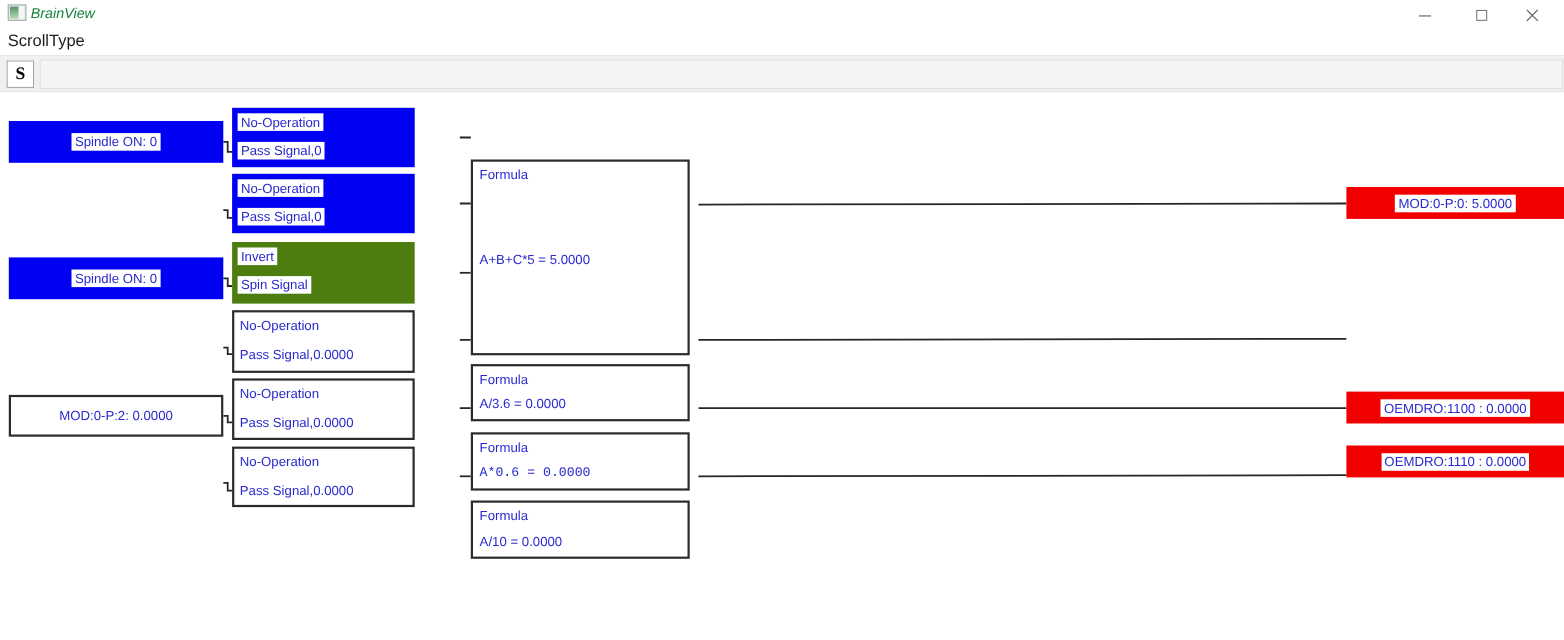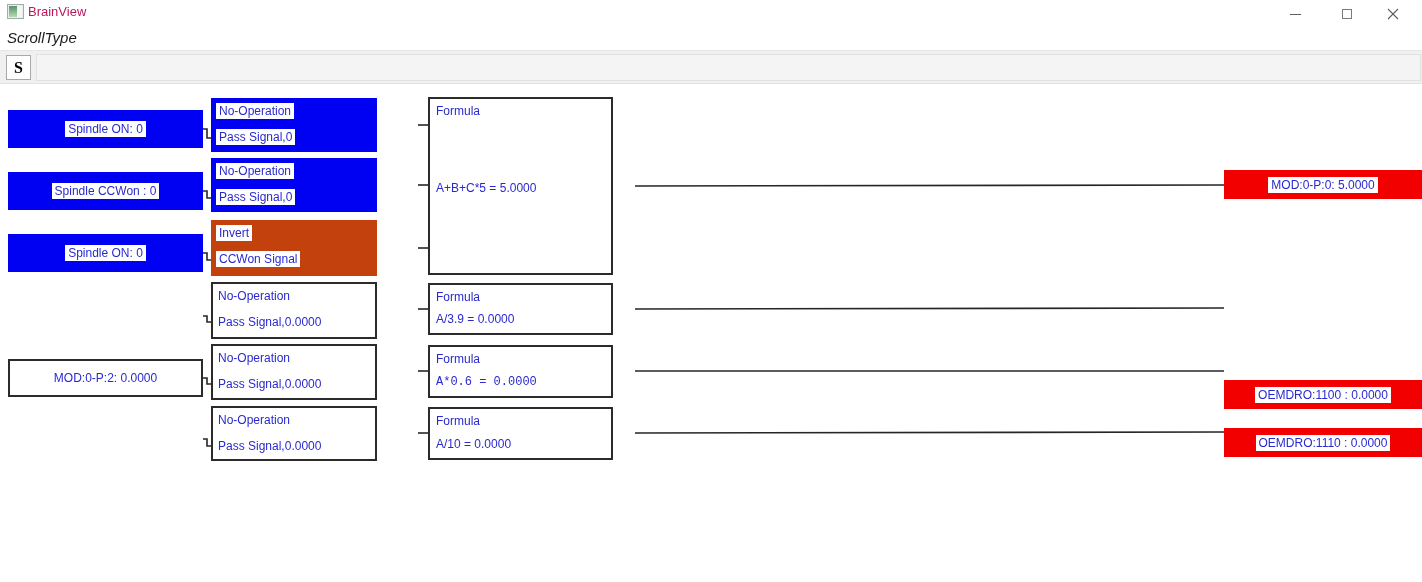--- a/index.html
+++ b/index.html
@@ -5,46 +5,46 @@
   * { margin:0; padding:0; box-sizing:border-box; }
   html,body { width:1422px; height:582px; background:#fff; font-family:"Liberation Sans", sans-serif; overflow:hidden; }
   #window { position:relative; width:1422px; height:582px; background:#fff; }
 
   
   #titlebar { position:absolute; left:0; top:0; width:100%; height:24px; background:#fff; }
   #app-icon { position:absolute; left:7px; top:4px; width:17px; height:15px; border:1px solid #9fb0ab; background:#e9efec; }
   #app-icon .ic-left { position:absolute; left:1px; top:1px; width:8px; height:11px;
       background:linear-gradient(180deg,#5d8f6d 0%,#7fb489 45%,#b9d9b2 100%); }
   #app-icon .ic-right { position:absolute; left:9px; top:1px; width:5px; height:11px; background:#f4f6f3; }
-  #title-text { position:absolute; left:28px; top:4px; font-size:13px; color:#be185d; }
+  #title-text { position:absolute; left:28px; top:4px; font-size:13px; color:#15803d;font-style:italic; }
   .winbtn { position:absolute; top:0; width:46px; height:28px; display:flex; align-items:center; justify-content:center; background:transparent; }
   #btn-min { right:104px; } #btn-max { right:52px; } #btn-close { right:6px; }
   .glyph-min { width:11px; height:0; border-top:1px solid #5f5f5f; }
   .glyph-max { width:10px; height:10px; border:1px solid #7a7a7a; }
 
   
-  #menubar { position:absolute; left:0; top:24px; width:100%; height:27px; background:#fff; border-bottom:1px solid #e6e6e6;font-style:italic; }
+  #menubar { position:absolute; left:0; top:24px; width:100%; height:27px; background:#fff; border-bottom:1px solid #e6e6e6; }
   .menu-item { position:absolute; left:0; top:0; height:27px; padding:0 7px; display:flex; align-items:center; font-size:15px; color:#1c1c1c; }
 
   
   #toolbar { position:absolute; left:0; top:51px; width:100%; height:33px; background:#f0f0f0; border-bottom:1px solid #e3e3e3; }
   #tool-s { position:absolute; left:6px; top:4px; width:25px; height:25px; background:#fff; border:1px solid #a9a9a9;
             display:flex; align-items:center; justify-content:center;
             font-family:"Liberation Serif", serif; font-weight:bold; font-size:16px; color:#000; }
   #tool-strip { position:absolute; left:36px; top:3px; right:1px; height:27px; background:#f4f4f4; border:1px solid #e1e1e1; }
 
   
   #canvas { position:absolute; left:0; top:84px; width:1422px; height:498px; background:#fff; }
   .blk { position:absolute; font-size:12px; color:#2929cf; }
   .blk-input  { left:8px;  width:195px; height:38px; display:flex; align-items:center; justify-content:center; }
   .blk-op     { left:211px; width:166px; }
-  .blk-form   { left:428px; width:185px; }
+  .blk-form   { left:428px; width:199px;margin-top:48px; }
   .blk-out    { left:1224px; width:198px; height:29px; display:flex; align-items:center; justify-content:center; }
   .fill-blue  { background:#0000f2; }
-  .fill-green { background:#c2410c; }
+  .fill-green { background:#4d7c0f; }
   .fill-red   { background:#f20000; }
   .plain      { background:#fff; border:2px solid #2b2b2b; }
   .lbl        { background:#fff; color:#2929cf; padding:1px 3px; line-height:14px; white-space:nowrap; }
   .op-line1   { position:absolute; left:5px; top:5px; }
   .op-line2   { position:absolute; left:5px; top:31px; }
   .form-title { position:absolute; left:6px; top:5px; }
   .form-expr  { position:absolute; left:6px; white-space:nowrap;text-align:right; }
   #wires { position:absolute; left:0; top:0; width:1422px; height:498px; pointer-events:none; }
   #wires polyline, #wires line { fill:none; stroke:#262626; stroke-width:1.6; }
 </style>
@@ -99,76 +99,73 @@
       <line x1="418" y1="349" x2="428" y2="349"></line>
       <line x1="635" y1="102" x2="1224" y2="101"></line>
       <line x1="635" y1="225" x2="1224" y2="224"></line>
       <line x1="635" y1="287" x2="1224" y2="287"></line>
       <line x1="635" y1="349" x2="1224" y2="348"></line>
     </svg>
 
     <div class="blk blk-input fill-blue" style="top:26px;">
       <span class="lbl">Spindle ON: 0</span>
       </div>
-    <div class="blk blk-input fill-blue" style="top:88px;">
-      <span class="lbl">Spindle CCWon : 0</span>
-      </div>
     <div class="blk blk-input fill-blue" style="top:150px;">
       <span class="lbl">Spindle ON: 0</span>
       </div>
     <div class="blk blk-input plain" style="top:275px;">
       <span>MOD:0-P:2: 0.0000</span>
       </div>
 
     <div class="blk blk-op fill-blue" style="top:14px;height:54px;">
       <span class="lbl op-line1">No-Operation</span>
       <span class="lbl op-line2">Pass Signal,0</span>
       </div>
     <div class="blk blk-op fill-blue" style="top:74px;height:54px;">
       <span class="lbl op-line1">No-Operation</span>
       <span class="lbl op-line2">Pass Signal,0</span>
       </div>
     <div class="blk blk-op fill-green" style="top:136px;height:56px;">
       <span class="lbl op-line1">Invert</span>
-      <span class="lbl op-line2">CCWon Signal</span>
+      <span class="lbl op-line2">Spin Signal</span>
       </div>
     <div class="blk blk-op plain" style="top:198px;height:57px;">
       <span class="op-line1">No-Operation</span>
       <span class="op-line2">Pass Signal,0.0000</span>
       </div>
     <div class="blk blk-op plain" style="top:260px;height:56px;">
       <span class="op-line1">No-Operation</span>
       <span class="op-line2">Pass Signal,0.0000</span>
       </div>
     <div class="blk blk-op plain" style="top:322px;height:55px;">
       <span class="op-line1">No-Operation</span>
       <span class="op-line2">Pass Signal,0.0000</span>
       </div>
 
     <div class="blk blk-form plain" style="top:13px;height:178px;">
       <span class="form-title">Formula</span>
       <span class="form-expr" style="top:82px;">A+B+C*5 = 5.0000</span>
       </div>
     <div class="blk blk-form plain" style="top:199px;height:52px;">
       <span class="form-title">Formula</span>
-      <span class="form-expr" style="top:27px;">A/3.9 = 0.0000</span>
+      <span class="form-expr" style="top:27px;">A/3.6 = 0.0000</span>
       </div>
     <div class="blk blk-form plain" style="top:261px;height:53px;">
       <span class="form-title">Formula</span>
       <span class="form-expr" style="top:28px;font-family:Liberation Mono, monospace;">A*0.6 = 0.0000</span>
       </div>
     <div class="blk blk-form plain" style="top:323px;height:53px;">
       <span class="form-title">Formula</span>
       <span class="form-expr" style="top:28px;">A/10 = 0.0000</span>
       </div>
 
     <div class="blk blk-out fill-red" style="top:86px;">
       <span class="lbl">MOD:0-P:0: 5.0000</span>
       </div>
-    <div class="blk blk-out fill-red" style="top:272px;margin-top:24px;">
+    <div class="blk blk-out fill-red" style="top:272px;">
       <span class="lbl">OEMDRO:1100 : 0.0000</span>
       </div>
-    <div class="blk blk-out fill-red" style="top:344px;">
+    <div class="blk blk-out fill-red" style="top:321px;">
       <span class="lbl">OEMDRO:1110 : 0.0000</span>
       </div>
 
   </div>
 </div>
 
 </body></html>

